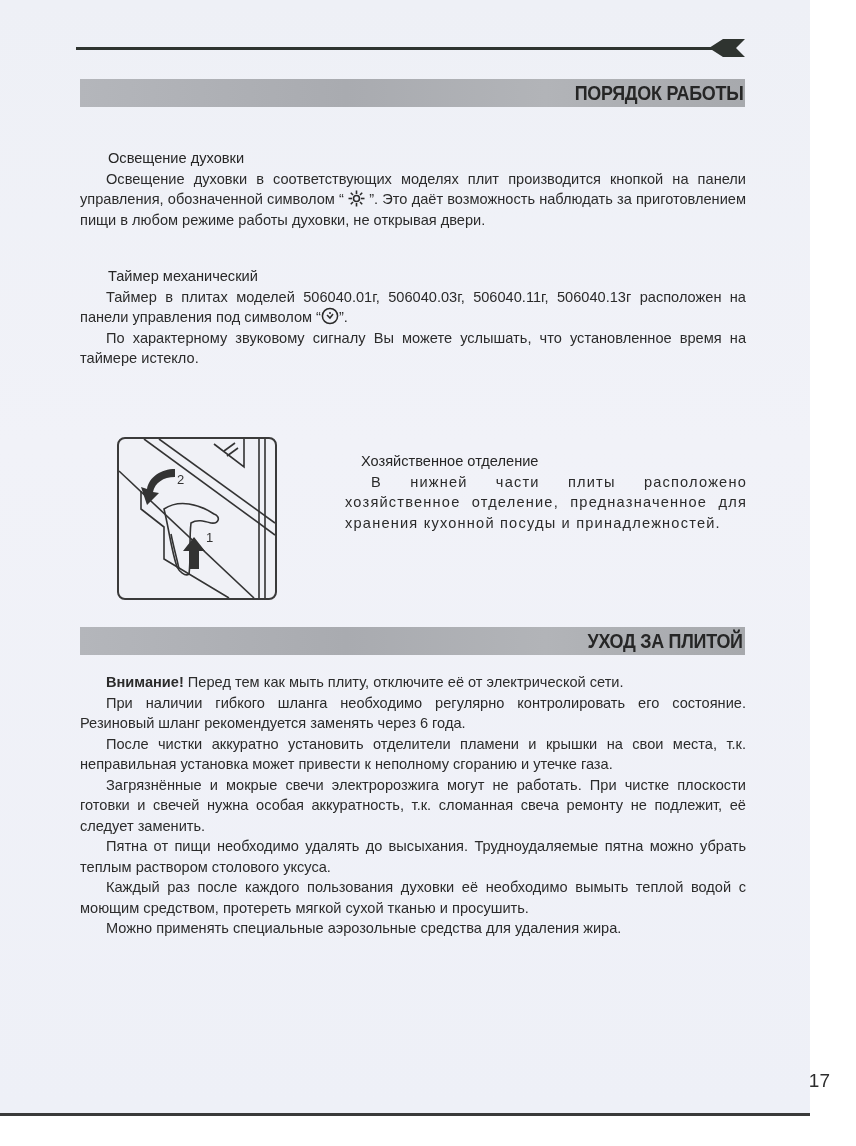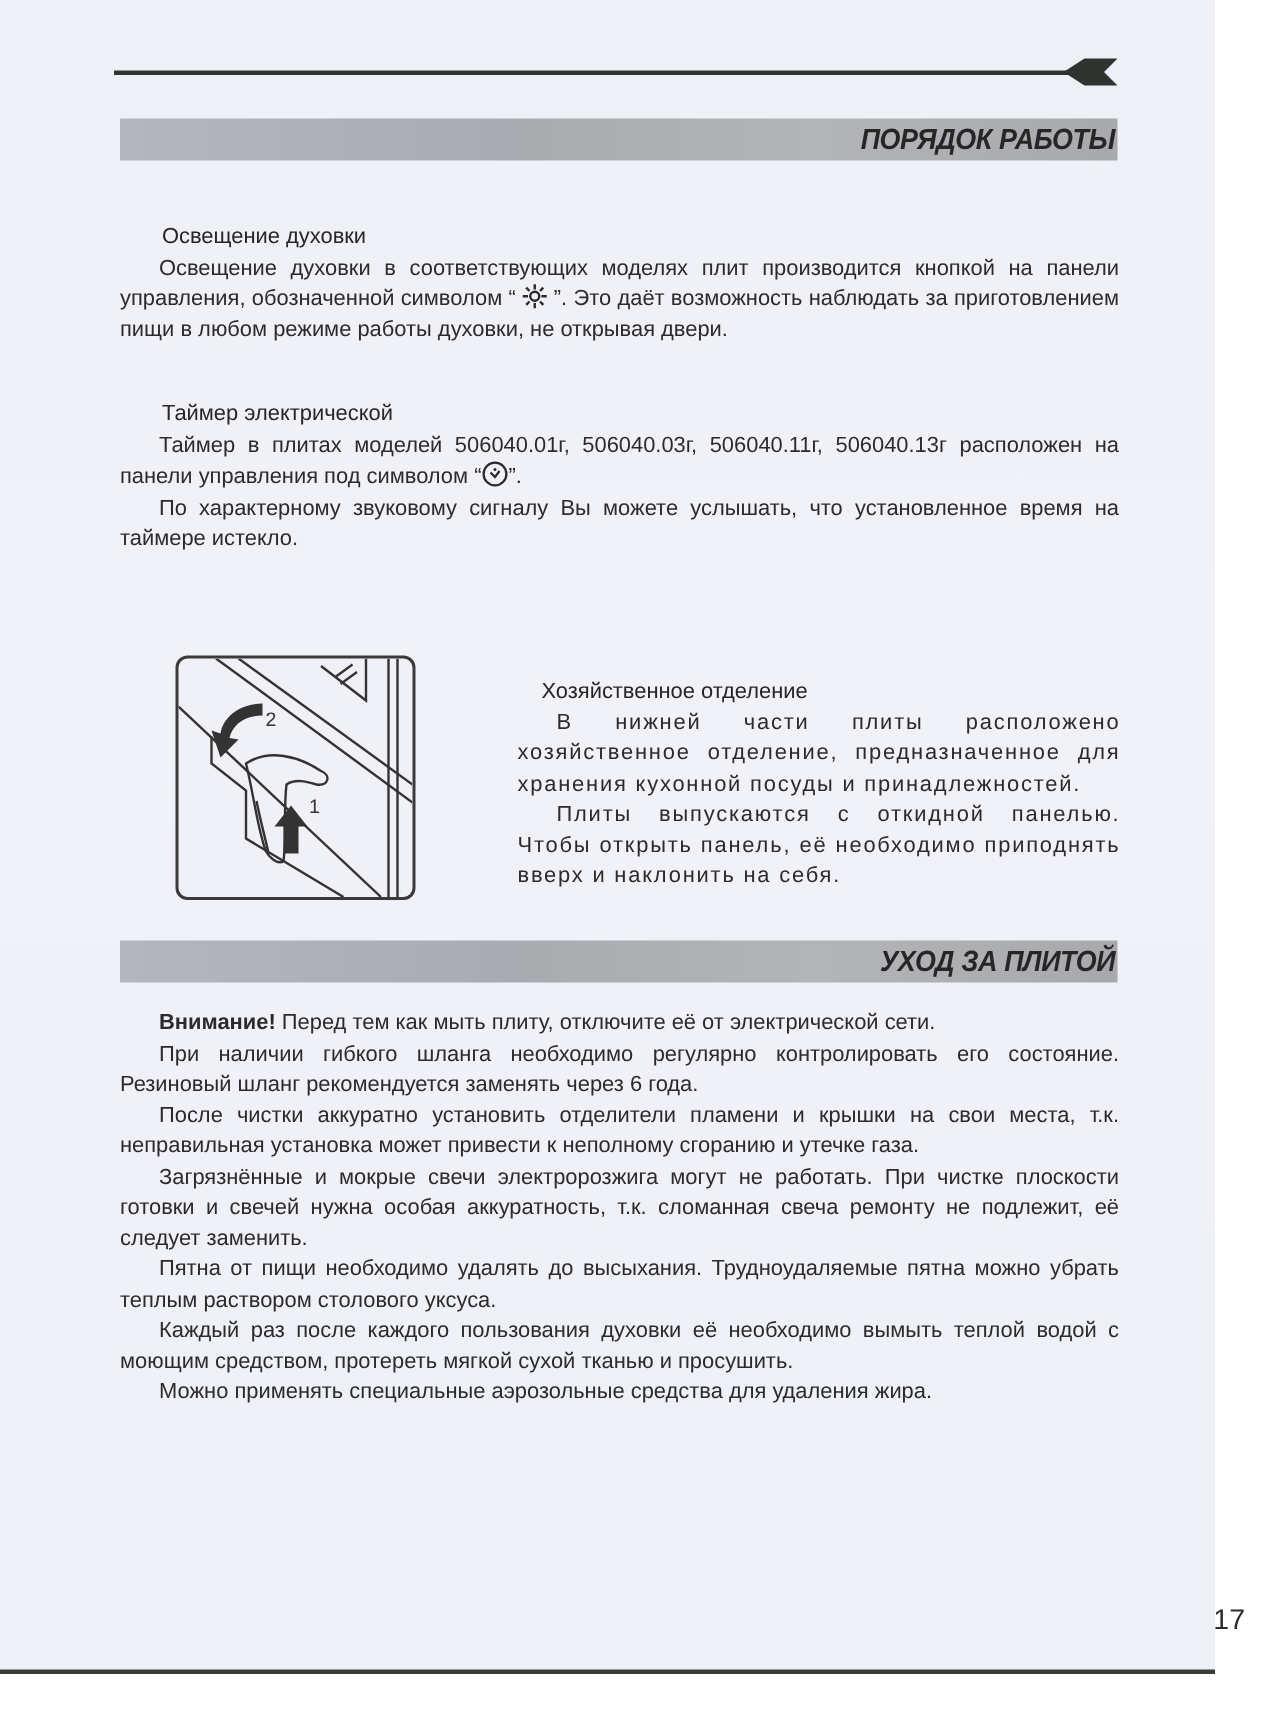--- a/index.html
+++ b/index.html
@@ -20,21 +20,20 @@
   .arrow-head {
     position: absolute; left: 709px; top: 38px; width: 36px; height: 20px;
   }
 
   
   .banner {
     position: absolute; left: 80px; width: 665px; height: 28px;
     background: linear-gradient(90deg, #b4b6bb 0%, #a9abb0 40%, #b2b4b8 70%, #a7a9ad 100%);
     display: flex; align-items: center; justify-content: flex-end;
     padding-right: 2px;
-    font-style: italic;
   }
   .banner-title {
     font-family: "Liberation Sans", sans-serif;
     font-size: 19.5px; font-weight: bold; color: #262626;
     letter-spacing: -0.3px; transform: scaleX(0.92); transform-origin: right center;
   }
   .banner-1 { top: 79px; }
   .banner-2 { top: 627px; }
 
   .block {
@@ -91,21 +90,21 @@
             <line x1="13" y1="8.5" x2="16.5" y2="8.5"></line>
             <line x1="2.8" y1="2.8" x2="5" y2="5"></line>
             <line x1="12" y1="12" x2="14.2" y2="14.2"></line>
             <line x1="2.8" y1="14.2" x2="5" y2="12"></line>
             <line x1="12" y1="5" x2="14.2" y2="2.8"></line>
           </g>
         </svg><span> ”. Это даёт возможность наблюдать за приготовлением пищи в любом режиме работы духовки, не открывая двери.</span></p>
   </div>
 
   <div class="block sec-timer">
-    <div class="heading">Таймер электрической</div>
+    <div class="heading">Таймер механический</div>
     <p><span>Таймер в плитах моделей 506040.01г, 506040.03г, 506040.11г, 506040.13г расположен на панели управления под символом “</span><svg class="sym" width="18" height="18" viewBox="0 0 18 18">
           <circle cx="9" cy="9" r="7.6" fill="none" stroke="#2a2a2a" stroke-width="1.5"></circle>
           <path d="M6 8 L9 11 L12 7" fill="none" stroke="#2a2a2a" stroke-width="1.5"></path>
           <circle cx="9" cy="6" r="1" fill="#2a2a2a"></circle>
         </svg><span>”.</span></p>
     <p>По характерному звуковому сигналу Вы можете услышать, что установленное время на таймере истекло.</p>
   </div>
 
   <div class="illustration">
     <svg width="156" height="159" viewBox="0 0 156 159">
@@ -125,21 +124,20 @@
       <path d="M56 30 C42 30, 30 38, 28 50 L22 48 L28 66 L40 54 L34 53 C36 44, 44 38, 56 38 Z" fill="#333"></path>
       <polygon points="70,130 70,112 64,112 75,98 86,112 80,112 80,130" fill="#333"></polygon>
       <text x="58" y="45" font-size="13" font-family="Liberation Sans, sans-serif" fill="#333">2</text>
       <text x="87" y="103" font-size="13" font-family="Liberation Sans, sans-serif" fill="#333">1</text>
     </svg>
   </div>
 
   <div class="block sec-storage">
     <div class="heading">Хозяйственное отделение</div>
     <p class="wide">В нижней части плиты расположено хозяйственное отделение, предназначенное для хранения кухонной посуды и принадлежностей.</p>
-    <p class="wide">Плиты выпускаются с откидной панелью. Чтобы открыть панель, её необходимо приподнять вверх и наклонить на себя.</p>
   </div>
 
   <div class="banner banner-2">
     <span class="banner-title">УХОД ЗА ПЛИТОЙ</span>
   </div>
 
   <div class="block sec-care">
     <p><span class="b">Внимание!</span><span> Перед тем как мыть плиту, отключите её от электрической сети.</span></p>
     <p>При наличии гибкого шланга необходимо регулярно контролировать его состояние. Резиновый шланг рекомендуется заменять через 6 года.</p>
     <p>После чистки аккуратно установить отделители пламени и крышки на свои места, т.к. неправильная установка может привести к неполному сгоранию и утечке газа.</p>

